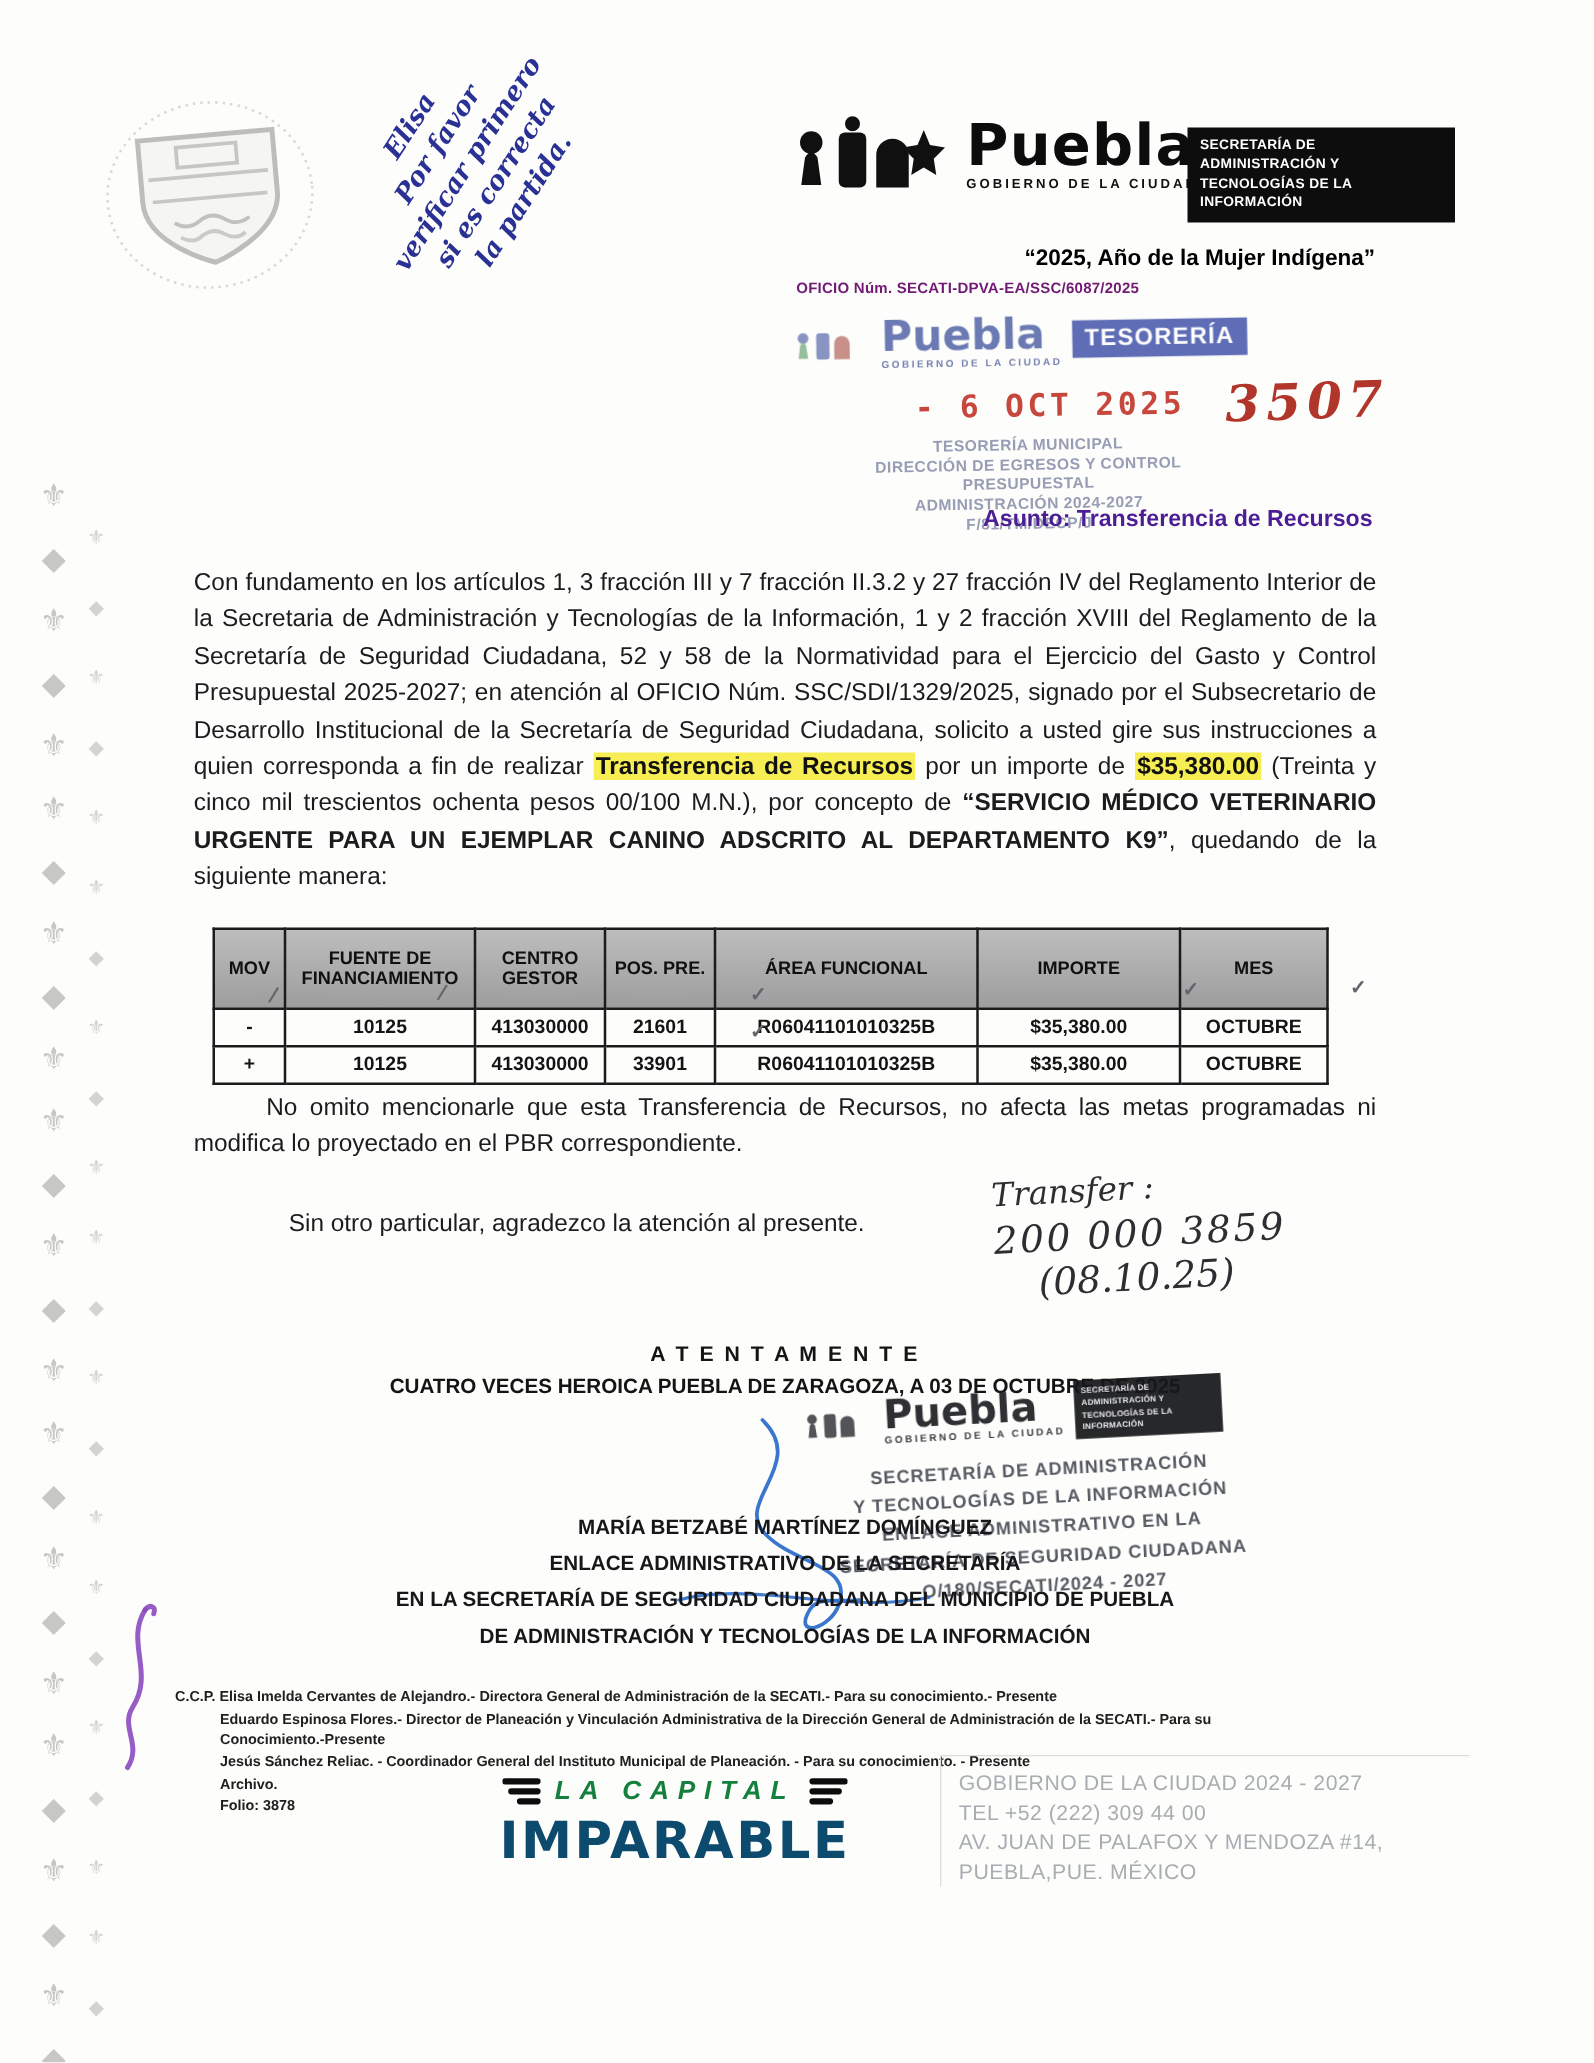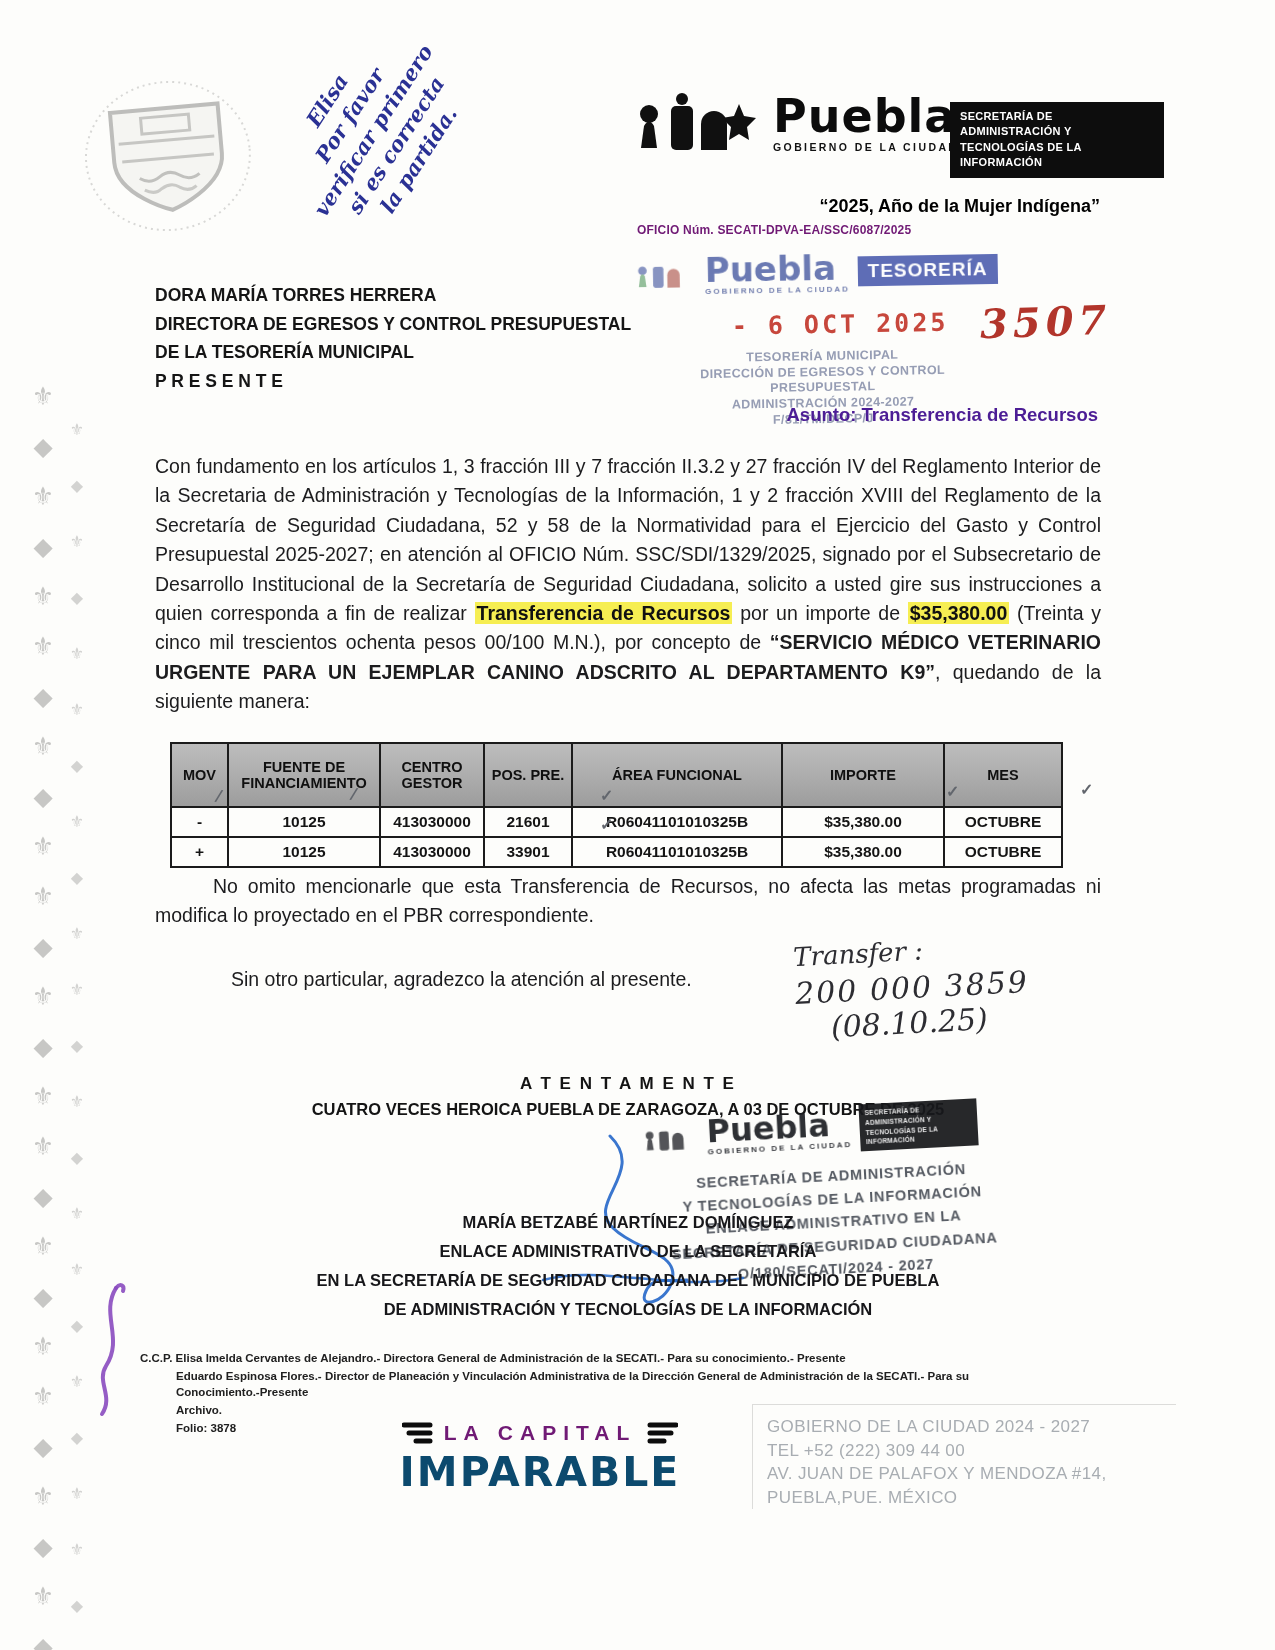--- a/index.html
+++ b/index.html
@@ -113,21 +113,21 @@
   .signer { position:absolute; left:155px; top:1208px; width:946px; text-align:center; font-weight:bold; font-size:16.5px; line-height:29px; color:#17171a; }
 
   
   .ccp { position:absolute; left:140px; top:1350px; width:835px; font-size:11.5px; font-weight:bold; line-height:1.45; color:#202020; }
   .ccp .sub { margin-left:36px; }
   .ccp div { margin-bottom:1px; }
 
   
   .capital { position:absolute; left:380px; top:1420px; width:320px; text-align:center; }
   .capital-top-row { display:flex; align-items:center; justify-content:center; gap:8px; }
-  .capital-top { font-weight:bold; font-size:21px; letter-spacing:7px; color:#701a75; }
+  .capital-top { font-weight:bold; font-size:21px; letter-spacing:7px; color:#15803d;font-style:italic; }
   .capital-bottom { font-family:"DejaVu Sans", sans-serif; font-weight:bold; font-size:41px; letter-spacing:2px; color:#0c4a6e; margin-top:2px; }
 
   
   .footer-right {
     position:absolute; left:752px; top:1404px; width:424px;
     border-top:1px solid #dcdcda; border-left:1px solid #dcdcda;
     padding:10px 0 0 14px;
     color:#a8adb2; font-size:17px; line-height:23.5px; letter-spacing:.4px;
   }
 </style>
@@ -243,26 +243,20 @@
     <div class="tstamp-date">- 6 OCT 2025</div>
     <div class="tstamp-lines preline">TESORERÍA MUNICIPAL
 DIRECCIÓN DE EGRESOS Y CONTROL
 PRESUPUESTAL
 ADMINISTRACIÓN 2024-2027
 F/81/TM/DECP/J</div>
   </div>
 
   <div class="stamp-number">3507</div>
 
-  <div class="recipient">
-    <div>DORA MARÍA TORRES HERRERA</div>
-    <div>DIRECTORA DE EGRESOS Y CONTROL PRESUPUESTAL</div>
-    <div>DE LA TESORERÍA MUNICIPAL</div>
-    <div>P R E S E N T E</div>
-  </div>
 
   <div class="subject">Asunto: Transferencia de Recursos</div>
 
   <p class="body-p p1"><span>Con fundamento en los artículos 1, 3 fracción III y 7 fracción II.3.2 y 27 fracción IV del Reglamento Interior de la Secretaria de Administración y Tecnologías de la Información, 1 y 2 fracción XVIII del Reglamento de la Secretaría de Seguridad Ciudadana, 52 y 58 de la Normatividad para el Ejercicio del Gasto y Control Presupuestal 2025-2027; en atención al OFICIO Núm. SSC/SDI/1329/2025, signado por el Subsecretario de Desarrollo Institucional de la Secretaría de Seguridad Ciudadana, solicito a usted gire sus instrucciones a quien corresponda a fin de realizar </span><mark class="hl">Transferencia de Recursos</mark><span> por un importe de </span><mark class="hl">$35,380.00</mark><span> (Treinta y cinco mil trescientos ochenta pesos 00/100 M.N.), por concepto de </span><span class="bold">“SERVICIO MÉDICO VETERINARIO URGENTE PARA UN EJEMPLAR CANINO ADSCRITO AL DEPARTAMENTO K9”</span><span>, quedando de la siguiente manera:</span></p>
 
   <table class="transfer-table">
     <colgroup>
       <col class="c-mov">
         <col class="c-fue">
         <col class="c-cen">
@@ -357,20 +351,21 @@
   </div>
 
   <svg class="purple-mark" width="44" height="144" viewBox="0 0 44 144">
     <path d="M26,8 C10,34 34,58 16,86 C6,102 24,116 12,134" fill="none" stroke="#8a4bbf" stroke-width="4" stroke-linecap="round" opacity="0.9"></path>
     <path d="M26,8 c4,-5 9,-3 7,3" fill="none" stroke="#8a4bbf" stroke-width="4" stroke-linecap="round" opacity="0.9"></path>
   </svg>
 
   <div class="ccp">
     <div>C.C.P. Elisa Imelda Cervantes de Alejandro.- Directora General de Administración de la SECATI.- Para su conocimiento.- Presente</div>
     <div class="sub">Eduardo Espinosa Flores.- Director de Planeación y Vinculación Administrativa de la Dirección General de Administración de la SECATI.- Para su Conocimiento.-Presente</div>
+    <div class="sub">Jesús Sánchez Reliac. - Coordinador General del Instituto Municipal de Planeación. - Para su conocimiento. - Presente</div>
     <div class="sub">Archivo.</div>
     <div class="sub">Folio: 3878</div>
   </div>
 
   <div class="capital">
     <div class="capital-top-row">
       <svg width="34" height="26" viewBox="0 0 34 26">
         <path d="M2,5 h26 M7,13 h21 M14,21 h14" stroke="#0c0c0c" stroke-width="5" stroke-linecap="round"></path>
       </svg>
       <span class="capital-top">LA CAPITAL</span>

